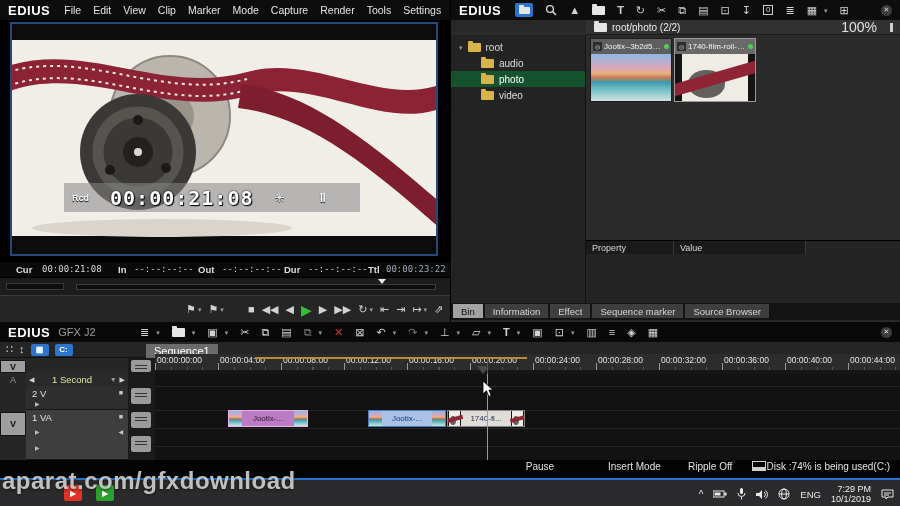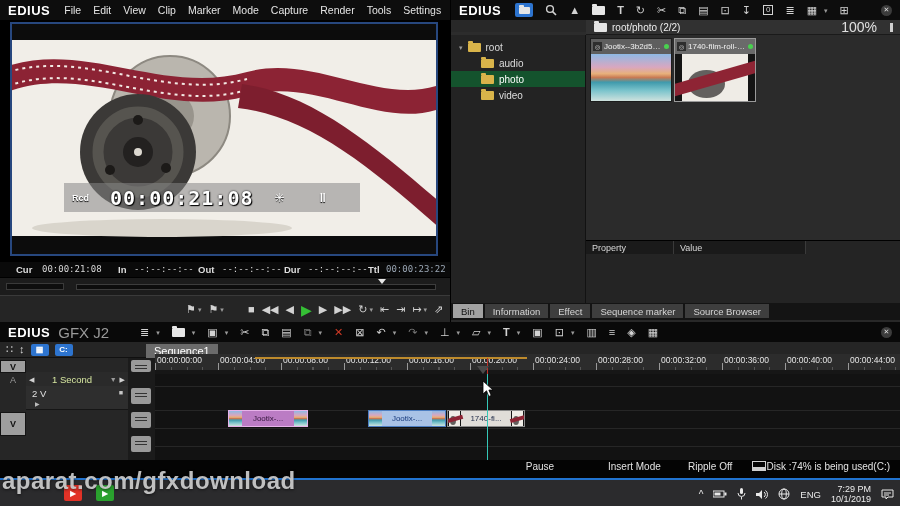--- a/index.html
+++ b/index.html
@@ -60,21 +60,21 @@
 .thumb-film:after{content:"";position:absolute;left:-8%;top:38%;width:120%;height:26%;background:#8e2434;transform:rotate(-16deg)}
 .thumb-film:before{content:"";position:absolute;left:16%;top:34%;width:46%;height:60%;border-radius:50%;background:#4a4845;opacity:.85}
 #ptable{left:135px;top:240px;width:315px;height:63px;background:#242424;border-top:1px solid #000}
 .pth{position:absolute;top:0;height:13px;background:#1a1a1a;border-right:1px solid #3a3a3a;font-size:9px;color:#d8d8d8;display:flex;align-items:center;padding-left:6px}
 #bintabs{left:0;top:303px;width:100%;height:17px;background:#141414;display:flex;align-items:flex-start;gap:2px;padding:1px 0 0 2px}
 .btab{height:14px;display:flex;align-items:center;padding:0 8px;font-size:9.5px;background:#3e3e3e;color:#d6d6d6}
 .btab.sel{background:#a2a2a2;color:#111}
 
 #tw{left:0;top:322px;width:900px;height:156px;background:#161616}
 .tltb{left:0;top:0;width:100%;height:20px;background:#090909;padding-left:8px}
-.proj{font-size:15px;color:#9a9a9a;margin-right:16px}
+.proj{font-size:11px;color:#9a9a9a;margin-right:16px}
 #tlicons{position:absolute;left:140px;top:0;height:20px;display:flex;align-items:center;gap:12px}
 #row2{left:0;top:20px;width:100%;height:16px;background:#252525;border-bottom:1px solid #101010}
 .mchip{height:12px;min-width:18px;background:#2d74cf;border-radius:2px;color:#fff;font-size:8px;font-weight:bold;display:flex;align-items:center;justify-content:center;padding:0 2px}
 #seqtab{position:absolute;left:146px;top:2px;height:14px;padding:0 8px;background:#6b6b6b;color:#fff;font-size:11px;display:flex;align-items:center}
 #ruler{left:155px;top:32px;width:745px;height:16px;background:#2c2c2c;
  background-image:repeating-linear-gradient(90deg,#999 0 1px,transparent 1px 63px),repeating-linear-gradient(90deg,#555 0 1px,transparent 1px 15.75px);
  background-position:left bottom;background-size:100% 7px,100% 3px;background-repeat:no-repeat}
 .rl{position:absolute;top:1px;font-size:8.5px;color:#e6e6e6;white-space:nowrap}
 #orange{left:255px;top:35px;width:272px;height:2px;background:#bd8a2c}
 #redtick{left:487px;top:36px;width:1px;height:16px;background:#c03028}
@@ -383,20 +383,27 @@
       <span class="ico" style="font-size:7px">◀</span>
       <span class="scale-t">1 Second</span>
       <span class="caret" style="margin:0">▼</span>
       <span class="ico" style="font-size:7px">▶</span>
     </div>
     <div class="th-track" style="top:28px;height:24px;background:#2e2e2e">
       <span class="tname">2 V</span>
       <span class="tmute">■</span>
       <span class="texp" style="top:14px">▶</span>
     </div>
+    <div class="th-track" style="top:52px;height:50px;background:#3e3e3e">
+      <span class="tname">1 VA</span>
+      <span class="tmute">■</span>
+      <span class="texp" style="top:18px">▶</span>
+      <span class="tmute" style="top:18px;font-size:6px">◀</span>
+      <span class="texp" style="top:34px">▶</span>
+    </div>
     <div id="patch">
       <span class="pbtn" style="top:2px;height:12px">
             <i></i>
           </span>
       <span class="pbtn" style="top:30px;height:16px">
             <i></i>
           </span>
       <span class="pbtn" style="top:54px;height:16px">
             <i></i>
           </span>

